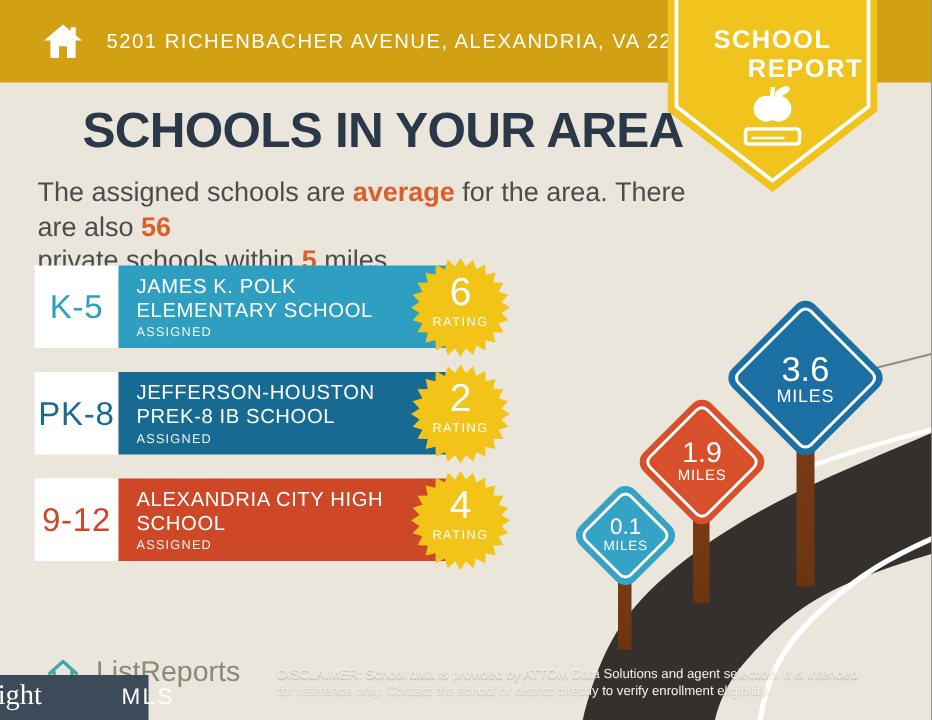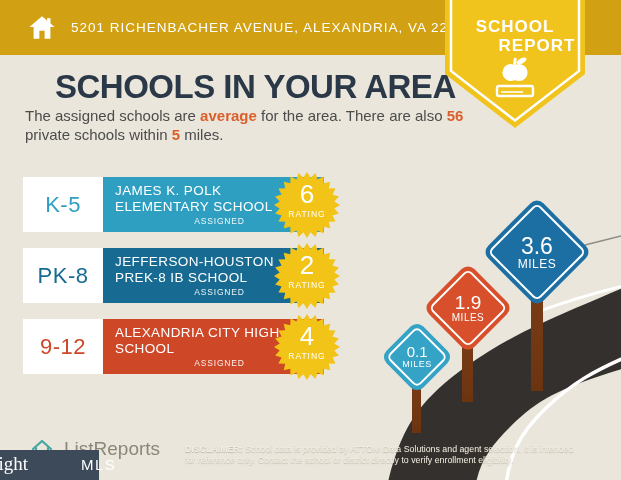--- a/index.html
+++ b/index.html
@@ -22,37 +22,37 @@
   .pennant svg{position:absolute;left:0;top:0;}
   .pennant .ptxt{position:absolute;left:0;width:140px;text-align:center;color:#fff;font-weight:bold;letter-spacing:1px;font-size:17px;}
   .pennant .l1{top:17px;}
   .pennant .l2{top:36px;padding-left:44px;}
   
   .title{
     position:absolute;left:37px;top:68px;font-size:33px;font-weight:bold;
     color:#2a3847;letter-spacing:-0.5px;z-index:2;margin-left:18px;
   }
   .subtitle{
-    position:absolute;left:25px;top:107px;width:440px;font-size:15px;line-height:1.25;
+    position:absolute;left:25px;top:117px;width:440px;font-size:18px;line-height:1.25;
     color:#4c4c4c;z-index:2;
   }
   .subtitle b{color:#d95f2b;}
   
   .rows{position:absolute;left:23px;top:177px;z-index:3;}
   .row{position:relative;display:flex;height:55px;margin-bottom:16px;}
   .grade{
-    width:80px;height:55px;background:#ffffff;display:flex;align-items:center;
+    width:56px;height:55px;background:#ffffff;display:flex;align-items:center;
     justify-content:center;font-size:22px;letter-spacing:0.5px;
   }
   .bar{
     width:221px;height:55px;color:#fff;display:flex;flex-direction:column;
     justify-content:center;padding-left:12px;
   }
   .bar .name{font-size:13.5px;letter-spacing:0.4px;line-height:1.18;}
-  .bar .assigned{font-size:8.5px;letter-spacing:0.8px;margin-top:2px;opacity:0.92;text-align:center;}
+  .bar .assigned{font-size:8.5px;letter-spacing:0.8px;margin-top:2px;opacity:0.92;}
   .burst{position:absolute;left:251px;top:-5px;width:66px;height:66px;}
   .burst svg{position:absolute;left:0;top:0;}
   .burst .num{
     position:absolute;left:0;top:7px;width:66px;text-align:center;color:#fff;
     font-size:26px;
   }
   .burst .rl{
     position:absolute;left:0;top:37px;width:66px;text-align:center;color:#fff;
     font-size:8.5px;letter-spacing:1px;
   }
@@ -85,21 +85,21 @@
   .brightbox{
     position:absolute;left:0;top:450px;width:99px;height:30px;background:#3c4a59;
     display:flex;align-items:baseline;justify-content:center;z-index:5;padding-top:3px;
   }
   .brightbox .b{font-family:"Liberation Serif",serif;font-size:19px;color:#fff;}
   .brightbox .m{font-size:15px;color:#fff;letter-spacing:1.5px;margin-left:5px;padding-left:48px;}
   .disclaimer{
     position:absolute;left:185px;top:444px;width:432px;font-size:8.8px;line-height:1.3;
     color:#f3efe4;z-index:4;text-shadow:0 1px 1px rgba(100,90,70,0.35);
   }
-  .disclaimer b{font-weight:bold;}
+  .disclaimer b{font-weight:normal;}
 </style>
 </head>
 <body>
 
 <div class="canvas">
 
   <svg class="roadsvg" width="621" height="480" viewBox="0 0 621 480">
     <path d="M 385,495 C 400,425 420,400 468,365 C 516,332 548,320 632,284 L 646,362
              C 562,386 540,398 512,425 C 490,447 478,462 474,495 Z" fill="#34302d"></path>
     <path d="M 505,495 C 508,455 520,433 545,409 C 571,384 592,371 640,351" fill="none" stroke="#ffffff" stroke-width="3.5"></path>

